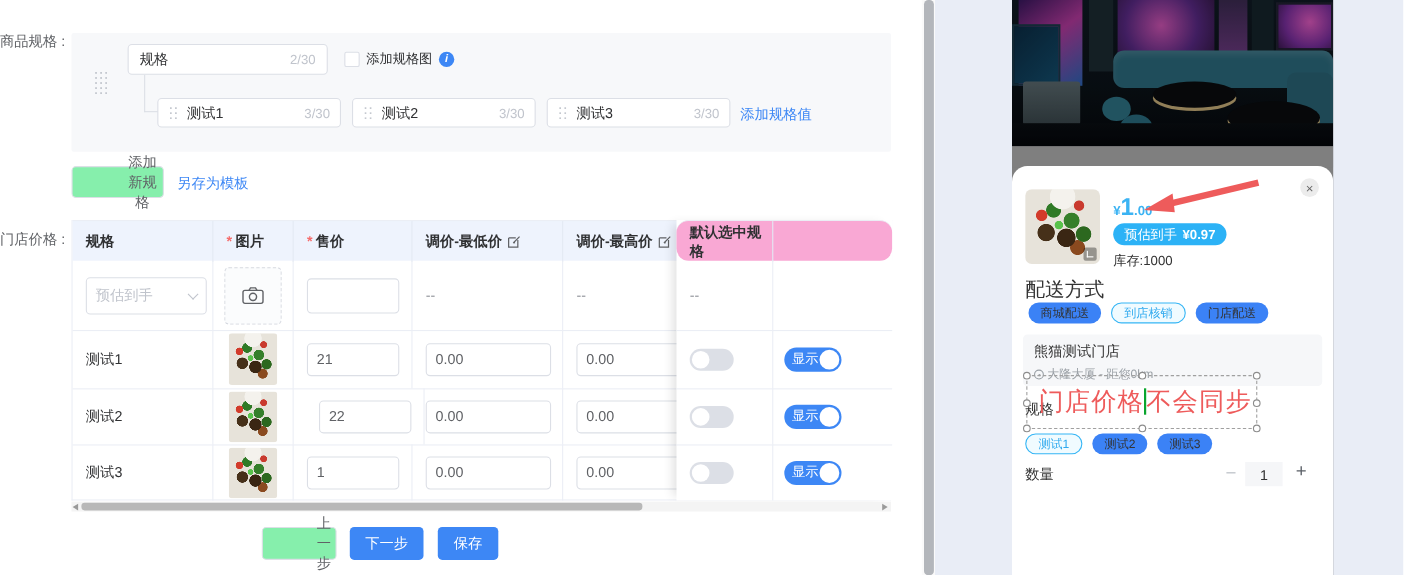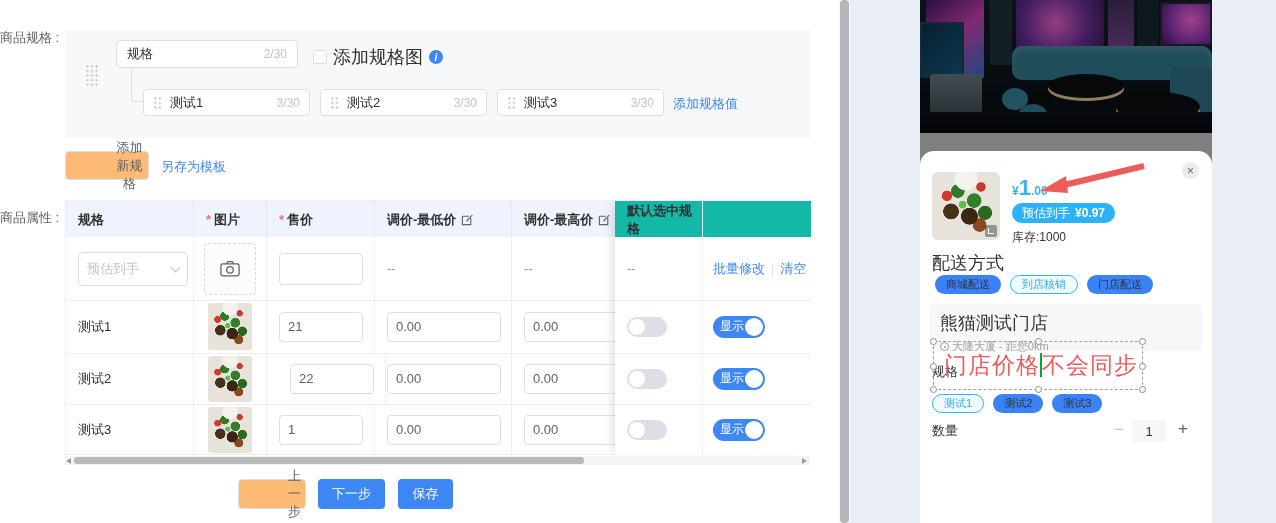--- a/index.html
+++ b/index.html
@@ -12,38 +12,38 @@
   .side-label { font-size:13px; color:#606266; }
   .spec-panel { left:65px; top:30px; width:745px; height:108px; background:#f7f8fa; border-radius:2px; }
   .dots { background-image:radial-gradient(#c4c8cf 1.1px, transparent 1.2px); background-size:4.6px 4.6px; }
   .inp-box { background:#fff; border:1px solid #dcdfe6; border-radius:4px; display:flex; align-items:center; }
   .inp-box .val { font-size:13px; color:#303133; }
   .inp-box .cnt { font-size:12px; color:#c0c4cc; margin-left:auto; }
   .connector { border-left:1px solid #dcdfe6; border-bottom:1px solid #dcdfe6; }
   .checkbox { width:14px; height:14px; border:1px solid #dcdfe6; border-radius:2px; background:#fff; }
   .info-ic { width:14px; height:14px; border-radius:50%; background:#3d87f5; color:#fff; font-size:10px; font-weight:bold; display:flex; align-items:center; justify-content:center; font-style:italic; }
   .lnk { color:#3d87f5; font-size:13px; cursor:pointer; text-decoration:none; }
-  .btn-plain { background:#fdba74; border:1px solid #dcdfe6; border-radius:4px; font-size:13px; color:#606266; display:flex; align-items:center; justify-content:center; cursor:pointer;padding-left:45px; }
+  .btn-plain { background:#86efac; border:1px solid #dcdfe6; border-radius:4px; font-size:13px; color:#606266; display:flex; align-items:center; justify-content:center; cursor:pointer;padding-left:45px; }
   .btn-blue { background:#3d87f5; border:none; border-radius:4px; font-size:13px; color:#fff; display:flex; align-items:center; justify-content:center; cursor:pointer; }
 
   
   .tbl { left:65px; top:200px; width:745px; height:255px; border:1px solid #ebeef5; border-top:none; }
   .thead { position:absolute; left:0; top:0; width:745px; height:37px; background:#eef3fd; border-top:1px solid #ebeef5; }
   .th { position:absolute; top:0; height:37px; display:flex; align-items:center; padding-left:12px; font-size:13px; font-weight:bold; color:#303133; border-right:1px solid #e3e9f3; }
   .req { color:#f56c6c; margin-right:3px; font-weight:bold; }
   .cell { position:absolute; display:flex; align-items:center; padding-left:12px; font-size:13px; color:#303133; border-right:1px solid #ebeef5; }
   .row-line { position:absolute; left:0; width:745px; border-bottom:1px solid #ebeef5; }
   .t-input { border:1px solid #dcdfe6; border-radius:4px; font-size:13px; color:#606266; padding:0 8px; height:30px; outline:none; font-family:inherit; background:#fff; }
   .dash { color:#909399; font-size:13px; }
   .select-box { border:1px solid #dcdfe6; border-radius:4px; background:#fff; display:flex; align-items:center; padding:0 8px; height:34px; cursor:pointer; }
   .select-box .ph { font-size:13px; color:#c0c4cc; }
   .chev { width:7px; height:7px; border-right:1px solid #c0c4cc; border-bottom:1px solid #c0c4cc; transform:rotate(45deg); margin-left:auto; margin-top:-3px; }
   .cam-btn { width:52px; height:52px; border:1px dashed #d6d9e0; border-radius:4px; background:#fbfcfd; display:flex; align-items:center; justify-content:center; cursor:pointer; }
   .fixed-cols { position:absolute; left:549px; top:0; width:196px; height:255px; background:#fff; box-shadow:-7px 0 9px -4px rgba(0,0,0,0.12); }
-  .fixed-head { position:absolute; left:0; top:0; width:196px; height:37px; background:#14b8a6; border-top:1px solid #ebeef5; }
+  .fixed-head { position:absolute; left:0; top:0; width:196px; height:37px; background:#f9a8d4; border-top:1px solid #ebeef5;border-radius:11px; }
   .toggle-off { width:40px; height:20px; border-radius:10px; background:#dcdfe6; position:relative; cursor:pointer; }
   .toggle-off .knob { position:absolute; left:2px; top:2px; width:16px; height:16px; border-radius:50%; background:#fff; }
   .toggle-show { width:52px; height:22px; border-radius:11px; background:#3d87f5; position:relative; cursor:pointer; display:flex; align-items:center; }
   .toggle-show .lab { color:#fff; font-size:12px; margin-left:7px; }
   .toggle-show .knob { position:absolute; right:2px; top:2px; width:18px; height:18px; border-radius:50%; background:#fff; }
   .dish { border-radius:3px; background-color:#e7e3da;
     background-image:
       radial-gradient(circle at 50% 10%, #f4f2ed 0 16%, transparent 17%),
       radial-gradient(circle at 22% 35%, #d23b2b 0 7%, transparent 8%),
       radial-gradient(circle at 72% 22%, #c93a2e 0 6%, transparent 7%),
@@ -69,21 +69,21 @@
   .dim-band { position:absolute; left:0; top:133px; width:292px; height:19px; background:#7f7f7f; }
   .sheet { position:absolute; left:0; top:151px; width:292px; height:372px; background:#fff; border-radius:14px 14px 0 0; }
   .close-btn { position:absolute; left:262px; top:11px; width:17px; height:17px; border-radius:50%; background:#ececec; color:#666; font-size:12px; display:flex; align-items:center; justify-content:center; cursor:pointer; }
   .price-cur,.price-dec { font-size:12px; color:#3bb3f3; font-weight:bold; }
   .price-int { font-size:22px; color:#3bb3f3; font-weight:bold; }
   .badge { position:absolute; left:92px; top:52px; height:20px; border-radius:10px; background:#2cb2f6; color:#fff; display:flex; align-items:center; padding:0 10px; font-size:12px; }
   .badge b { margin-left:5px; }
   .pill { height:19px; border-radius:10px; background:#3b82f6; color:#333; font-size:11px; display:flex; align-items:center; padding:0 11px; cursor:pointer; }
   .pill.sel { background:#f0fbff; border:1px solid #35b5f5; color:#2fa9ef; }
   .store-box { position:absolute; left:10px; top:153px; width:272px; height:47px; background:#f6f7f9; border-radius:4px; padding:7px 10px; }
-  .store-name { font-size:18px; color:#333; }
+  .store-name { font-size:13px; color:#333; }
   .store-addr { font-size:11px; color:#9aa0a6; margin-top:4px; display:flex; align-items:center; gap:3px; }
   .loc-ic { width:9px; height:9px; border:1px solid #9aa0a6; border-radius:50%; display:inline-block; position:relative; }
   .loc-ic::after { content:""; position:absolute; left:2.5px; top:2.5px; width:2px; height:2px; border-radius:50%; background:#9aa0a6; }
   .sel-rect { position:absolute; left:13px; top:190px; width:210px; height:49px; border:1px dashed #a0a0a0; }
   .handle { position:absolute; width:7px; height:7px; border-radius:50%; background:#fff; border:1px solid #8c8c8c; }
   .annot { position:absolute; left:24px; top:199px; font-size:23px; color:#ee5b5b; letter-spacing:1px; white-space:nowrap; font-weight:500; }
   .caret { display:inline-block; width:2px; height:24px; background:#0aa52e; vertical-align:-4px; }
   .qty-minus { color:#c2c6cc; font-size:17px; cursor:pointer; }
   .qty-plus { color:#5a5f66; font-size:17px; cursor:pointer; }
   .qty-box { position:absolute; left:212px; top:269px; width:34px; height:22px; background:#f5f6f8; font-size:13px; color:#333; display:flex; align-items:center; justify-content:center; }
@@ -102,21 +102,21 @@
     <div class="abs dots" style="left:20px; top:34px; width:15px; height:22px;"></div>
     <div class="abs connector" style="left:66px; top:38px; width:14px; height:34px;"></div>
 
     <div class="abs inp-box" style="left:51px; top:10px; width:182px; height:28px; padding:0 10px;">
       <span class="val">规格</span>
       <span class="cnt">2/30</span>
     </div>
 
     <div class="abs" style="left:248px; top:15px; display:flex; align-items:center; gap:6px;">
       <span class="checkbox"></span>
-      <span style="font-size:18px; color:#303133;">添加规格图</span>
+      <span style="font-size:12px; color:#303133;">添加规格图</span>
       <span class="info-ic">i</span>
     </div>
 
     <div class="abs inp-box" style="left:78px; top:59px; width:167px; height:27px; padding:0 9px; gap:8px;">
       <span class="dots" style="width:9px; height:13px;"></span>
       <span class="val">测试1</span>
       <span class="cnt">3/30</span>
     </div>
     <div class="abs inp-box" style="left:255px; top:59px; width:167px; height:27px; padding:0 9px; gap:8px;">
       <span class="dots" style="width:9px; height:13px;"></span>
@@ -127,21 +127,21 @@
       <span class="dots" style="width:9px; height:13px;"></span>
       <span class="val">测试3</span>
       <span class="cnt">3/30</span>
     </div>
     <a class="abs lnk" style="left:608px; top:65px;">添加规格值</a>
   </div>
 
   <button class="abs btn-plain" style="left:65px; top:151px; width:84px; height:29px;">添加新规格</button>
   <a class="abs lnk" style="left:161px; top:158px;">另存为模板</a>
 
-  <div class="abs side-label" style="left:0; top:209px;">商品属性 :</div>
+  <div class="abs side-label" style="left:0; top:209px;">门店价格 :</div>
 
   <div class="abs tbl">
 
     <div class="thead">
       <div class="th" style="left:0; width:128px;">
           <span>规格</span>
         </div>
       <div class="th" style="left:128px; width:73px;">
           <span class="req">*</span>
           <span>图片</span>
@@ -246,25 +246,20 @@
       <div class="fixed-head">
         <div class="th" style="left:0; width:88px; border-right:1px solid #e3e9f3;">
             <span>默认选中规格</span>
           </div>
       </div>
 
       <div class="row-line" style="top:100px; width:196px;"></div>
       <div class="cell" style="left:0; top:37px; width:88px; height:63px; border-right:1px solid #ebeef5;">
           <span class="dash">--</span>
         </div>
-      <div class="cell" style="left:88px; top:37px; width:108px; height:63px; border-right:none; gap:6px; padding-left:10px;">
-        <a class="lnk">批量修改</a>
-        <span style="color:#dcdfe6; font-size:12px;">|</span>
-        <a class="lnk">清空</a>
-      </div>
 
       <div class="row-line" style="top:153px; width:196px;"></div>
       <div class="cell" style="left:0; top:100px; width:88px; height:53px; border-right:1px solid #ebeef5;">
           <div class="toggle-off">
             <div class="knob"></div>
           </div>
         </div>
       <div class="cell" style="left:88px; top:100px; width:108px; height:53px; border-right:none; padding-left:10px;">
         <div class="toggle-show">
             <span class="lab">显示</span>

